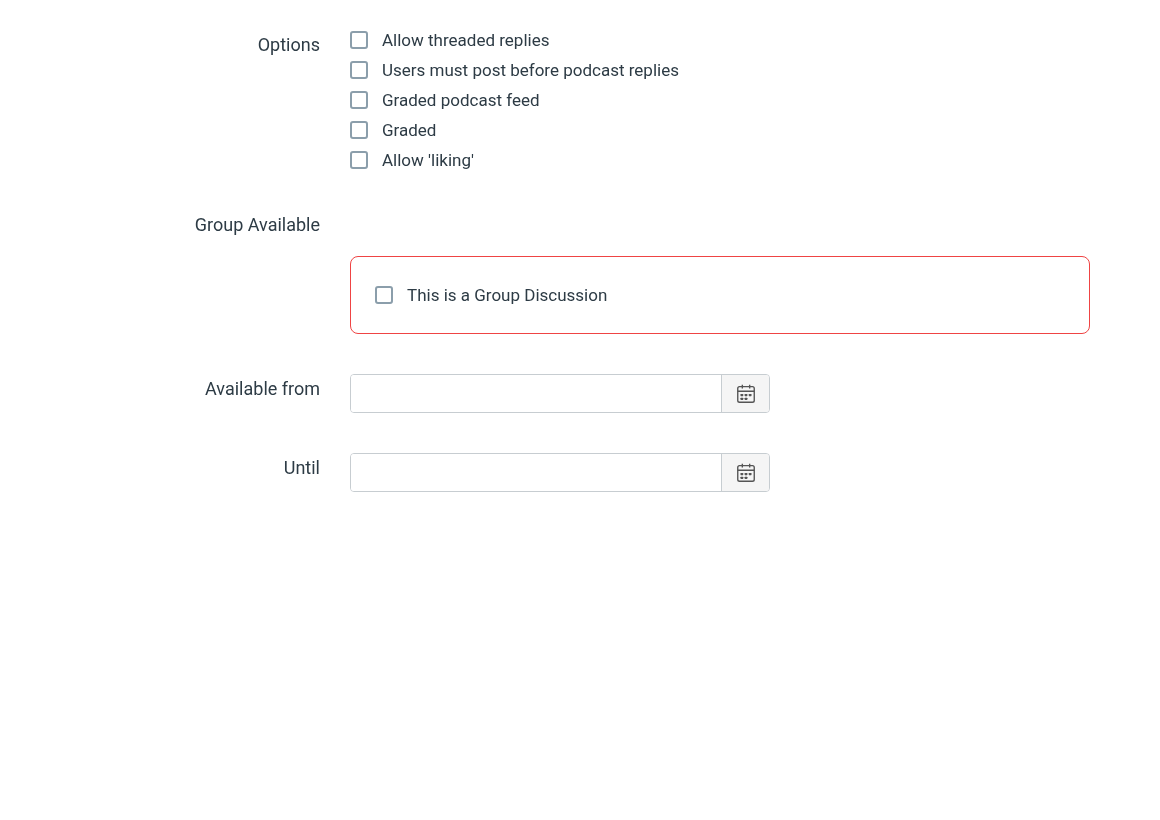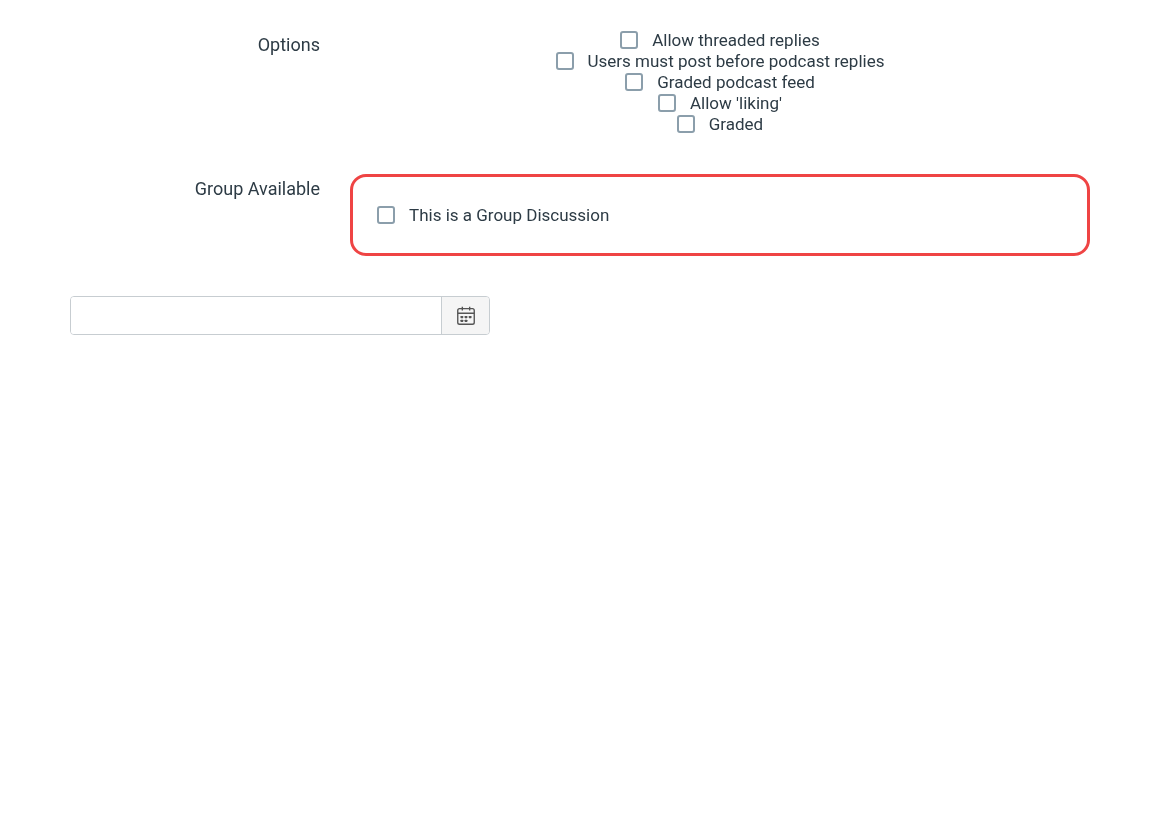--- a/index.html
+++ b/index.html
@@ -39,22 +39,21 @@
       font-weight: 400;
     }
 
     .form-content {
       flex: 1;
     }
 
     .checkbox-group {
       display: flex;
       flex-direction: column;
-      gap: 1px;
-      align-items: center;
+      gap: 10px;
     }
 
     .checkbox-item {
       display: flex;
       align-items: center;
       gap: 14px;
       cursor: pointer;
     }
 
     .checkbox-item input[type="checkbox"] {
@@ -74,23 +73,24 @@
       border-color: #2d3b45;
     }
 
     .checkbox-label {
       font-size: 17px;
       color: #2d3b45;
       cursor: pointer;
     }
 
     .group-discussion-box {
-      border: 3px solid #ef4444;
-      border-radius: 16px;
+      border: 1px solid #ef4444;
+      border-radius: 8px;
       padding: 28px 24px;
+      margin-top: 46px;
     }
 
     .date-input-wrapper {
       display: flex;
       border: 1px solid #c7cdd1;
       border-radius: 4px;
       overflow: hidden;
       width: 420px;
     }
 
@@ -141,59 +141,81 @@
           <span class="checkbox-label">Users must post before podcast replies</span>
         </label>
 
         <label class="checkbox-item">
           <input type="checkbox" style="">
           <span class="checkbox-label">Graded podcast feed</span>
         </label>
 
         <label class="checkbox-item">
           <input type="checkbox" style="">
+          <span class="checkbox-label">Graded</span>
+        </label>
+
+        <label class="checkbox-item">
+          <input type="checkbox" style="">
           <span class="checkbox-label">Allow 'liking'</span>
         </label>
 
-        <label class="checkbox-item">
-          <input type="checkbox" style="">
-          <span class="checkbox-label">Graded</span>
-        </label>
-
       </div>
     </div>
   </div>
 
   <div class="form-row">
     <div class="form-label">Group Available</div>
     <div class="form-content">
       <div class="group-discussion-box">
         <label class="checkbox-item">
           <input type="checkbox" style="">
           <span class="checkbox-label">This is a Group Discussion</span>
         </label>
       </div>
     </div>
   </div>
 
   <div class="form-row">
+    <div class="form-label">Available from</div>
     <div class="form-content">
       <div class="date-input-wrapper">
         <input type="text" class="date-text-input" value="" style="">
         <button class="date-calendar-btn" aria-label="calendar">
           <svg class="calendar-icon" viewBox="0 0 24 24" fill="none" xmlns="http://www.w3.org/2000/svg">
             <rect x="3" y="4" width="18" height="17" rx="2" stroke="#555" stroke-width="1.5" fill="none"></rect>
             <line x1="3" y1="9" x2="21" y2="9" stroke="#555" stroke-width="1.5"></line>
             <line x1="8" y1="2" x2="8" y2="6" stroke="#555" stroke-width="1.5"></line>
             <line x1="16" y1="2" x2="16" y2="6" stroke="#555" stroke-width="1.5"></line>
             <rect x="6" y="12" width="3" height="2.5" rx="0.5" fill="#555"></rect>
             <rect x="10.5" y="12" width="3" height="2.5" rx="0.5" fill="#555"></rect>
             <rect x="15" y="12" width="3" height="2.5" rx="0.5" fill="#555"></rect>
             <rect x="6" y="16" width="3" height="2.5" rx="0.5" fill="#555"></rect>
             <rect x="10.5" y="16" width="3" height="2.5" rx="0.5" fill="#555"></rect>
           </svg>
         </button>
       </div>
     </div>
   </div>
 
+  <div class="form-row">
+    <div class="form-label">Until</div>
+    <div class="form-content">
+      <div class="date-input-wrapper">
+        <input type="text" class="date-text-input" value="" style="">
+        <button class="date-calendar-btn" aria-label="calendar">
+          <svg class="calendar-icon" viewBox="0 0 24 24" fill="none" xmlns="http://www.w3.org/2000/svg">
+            <rect x="3" y="4" width="18" height="17" rx="2" stroke="#555" stroke-width="1.5" fill="none"></rect>
+            <line x1="3" y1="9" x2="21" y2="9" stroke="#555" stroke-width="1.5"></line>
+            <line x1="8" y1="2" x2="8" y2="6" stroke="#555" stroke-width="1.5"></line>
+            <line x1="16" y1="2" x2="16" y2="6" stroke="#555" stroke-width="1.5"></line>
+            <rect x="6" y="12" width="3" height="2.5" rx="0.5" fill="#555"></rect>
+            <rect x="10.5" y="12" width="3" height="2.5" rx="0.5" fill="#555"></rect>
+            <rect x="15" y="12" width="3" height="2.5" rx="0.5" fill="#555"></rect>
+            <rect x="6" y="16" width="3" height="2.5" rx="0.5" fill="#555"></rect>
+            <rect x="10.5" y="16" width="3" height="2.5" rx="0.5" fill="#555"></rect>
+          </svg>
+        </button>
+      </div>
+    </div>
+  </div>
 
 </div>
 
 </body></html>

